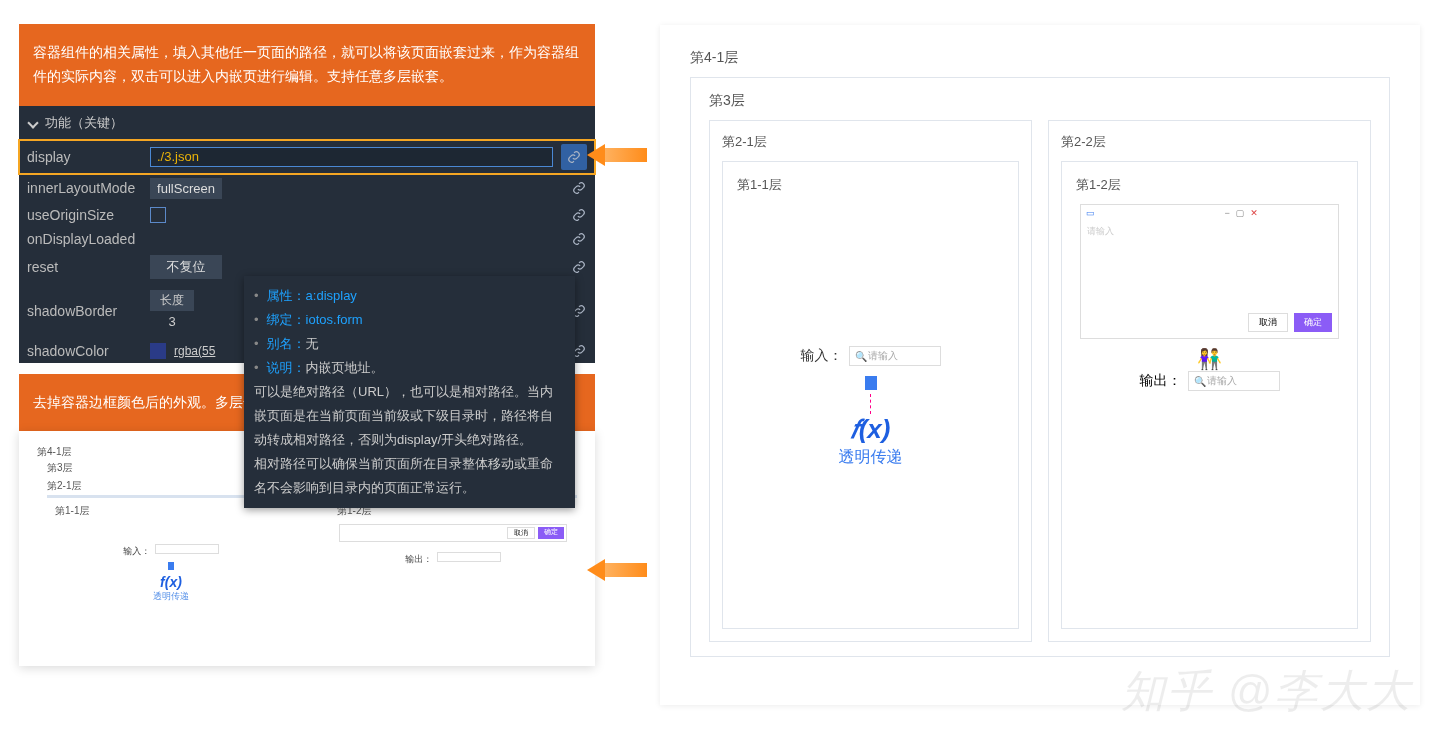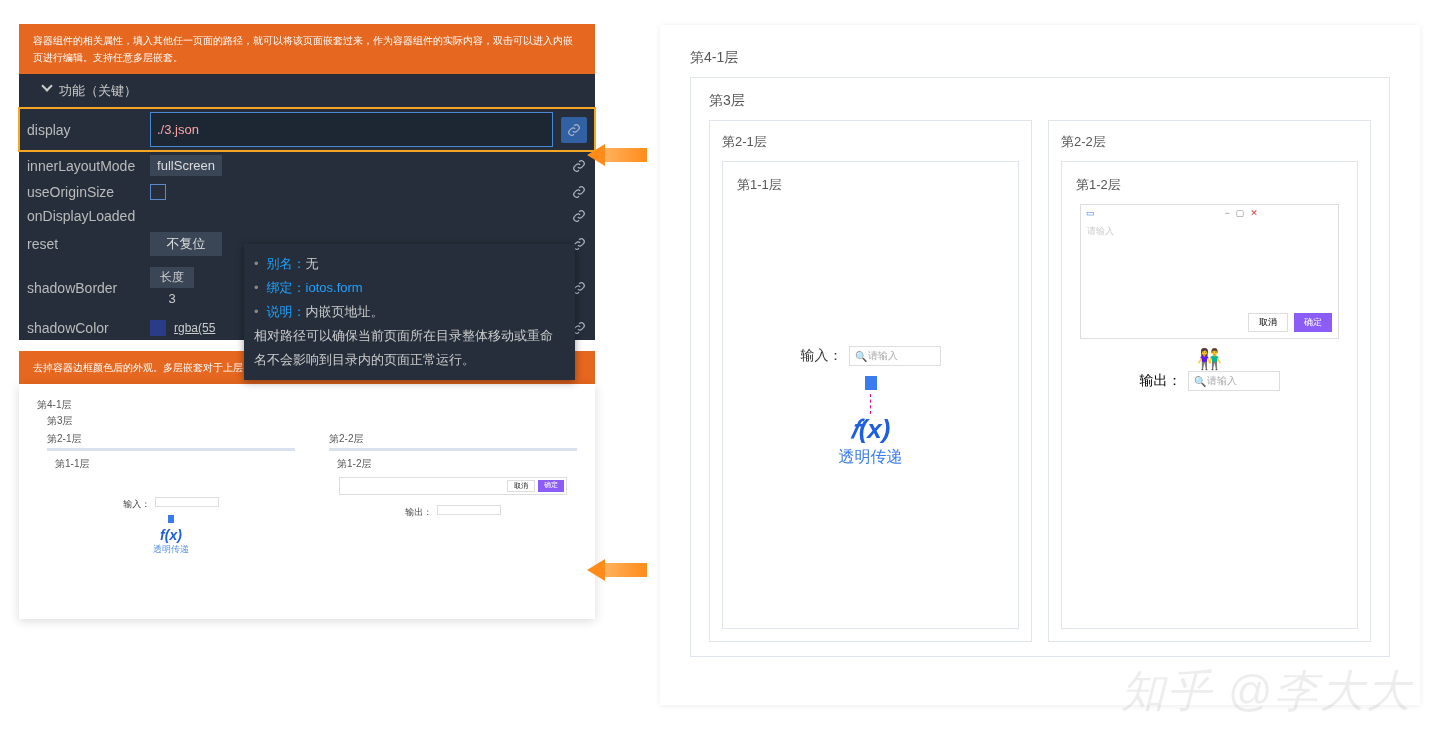--- a/index.html
+++ b/index.html
@@ -1,26 +1,26 @@
 <!DOCTYPE html>
 <html><head>
 <meta charset="utf-8">
 <style>
   * { box-sizing: border-box; margin: 0; padding: 0; }
   body { font-family: "Microsoft YaHei", "PingFang SC", Arial, sans-serif; background: #fff; width: 1440px; height: 731px; position: relative; overflow: hidden; }
 
   
   .left-col { position: absolute; left: 19px; top: 24px; width: 576px; }
-  .callout-orange { background: #E6671F; color: #fff; padding: 8px 14px; font-size: 10px; line-height: 1.7; }
+  .callout-orange { background: #E6671F; color: #fff; padding: 17px 14px; font-size: 14px; line-height: 1.7; }
   .props-panel { background: #252E3A; color: #ccc; font-size: 13px; }
-  .section-hdr { display: flex; align-items: flex-start; padding: 8px 24px; cursor: pointer; gap:8px;}
+  .section-hdr { display: flex; align-items: center; padding: 8px 10px; cursor: pointer; gap:8px;}
   .section-hdr .chev { border: solid #ccc; border-width: 0 2px 2px 0; display: inline-block; padding: 3px; transform: rotate(45deg); }
   .prop-row { display: flex; align-items: center; padding: 4px 8px; gap: 8px; position: relative; }
   .prop-label { width: 115px; color: #bbb; font-size: 14px; }
-  .prop-input { flex: 1; background: #2F3B4A; border: none; color: #fca5a5; padding: 4px 6px; height: 35px; font-size: 13px; }
+  .prop-input { flex: 1; background: #2F3B4A; border: none; color: #eab308; padding: 4px 6px; height: 20px; font-size: 13px; }
   .prop-select { width: 72px; background: #3A4656; color: #ddd; text-align: center; padding: 3px; font-size: 13px; }
   .prop-check { width: 16px; height: 16px; border: 1px solid #5B89C9; display:inline-block;}
   .link-ic { width: 16px; height: 16px; color: #aab4c4; margin-left: auto; display: flex; align-items: center; justify-content: center;}
   .link-ic svg { width:14px; height:14px; stroke:#aab4c4; fill:none;}
   .hl-row { outline: 2px solid #F5A623; outline-offset: -1px; }
   .hl-row .link-ic { background: #3161A3; border-radius:2px; padding:6px; width:26px; height:26px;}
   
   .tooltip { position: absolute; left: 225px; top: 170px; width: 331px; background: #252E3A; padding: 8px 10px; color: #ccc; font-size: 13px; line-height: 1.85; z-index: 5; box-shadow: 0 2px 8px rgba(0,0,0,.4);}
   .tooltip .key { color: #1EA2FF; }
   .tooltip ul { list-style: none; }
@@ -153,24 +153,26 @@
       <span style="font-size:12px;text-decoration:underline;">rgba(55</span>
       <span class="link-ic">
           <svg viewBox="0 0 24 24">
             <path d="M10 14a5 5 0 0 0 7 0l3-3a5 5 0 0 0-7-7l-1 1M14 10a5 5 0 0 0-7 0l-3 3a5 5 0 0 0 7 7l1-1" stroke-width="2"></path>
           </svg>
         </span>
     </div>
 
     <div class="tooltip">
       <ul>
+        <li><span class="key">属性：</span><span class="key">a:display</span></li>
+        <li><span class="key">绑定：</span><span class="key">iotos.form</span></li>
         <li><span class="key">别名：</span><span>无</span></li>
-        <li><span class="key">绑定：</span><span class="key">iotos.form</span></li>
         <li><span class="key">说明：</span><span>内嵌页地址。</span></li>
       </ul>
+      <div class="desc">可以是绝对路径（URL），也可以是相对路径。当内嵌页面是在当前页面当前级或下级目录时，路径将自动转成相对路径，否则为display/开头绝对路径。</div>
       <div class="desc">相对路径可以确保当前页面所在目录整体移动或重命名不会影响到目录内的页面正常运行。</div>
     </div>
   </div>
 
   <div class="callout-orange callout2">去掉容器边框颜色后的外观。多层嵌套对于上层，功能、外观融合成一个组件。</div>
 
   <div class="mini-preview">
     <div class="layer-lbl">第4-1层</div>
     <div style="padding-left:10px;">
       <div class="layer-lbl">第3层</div>

